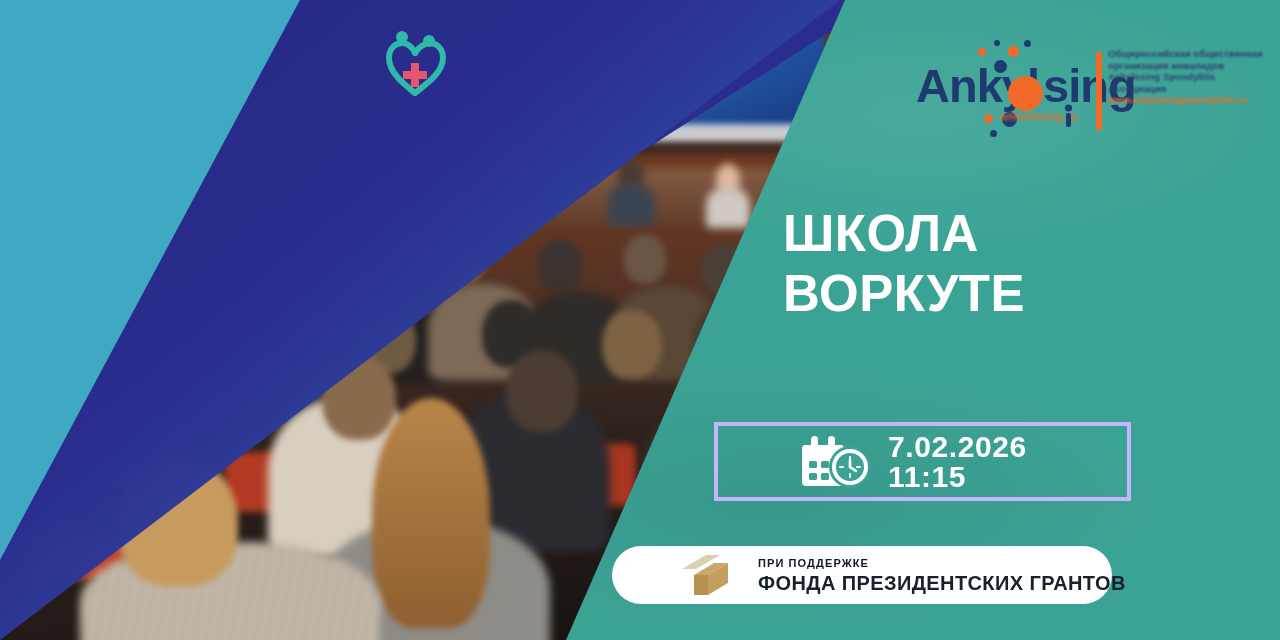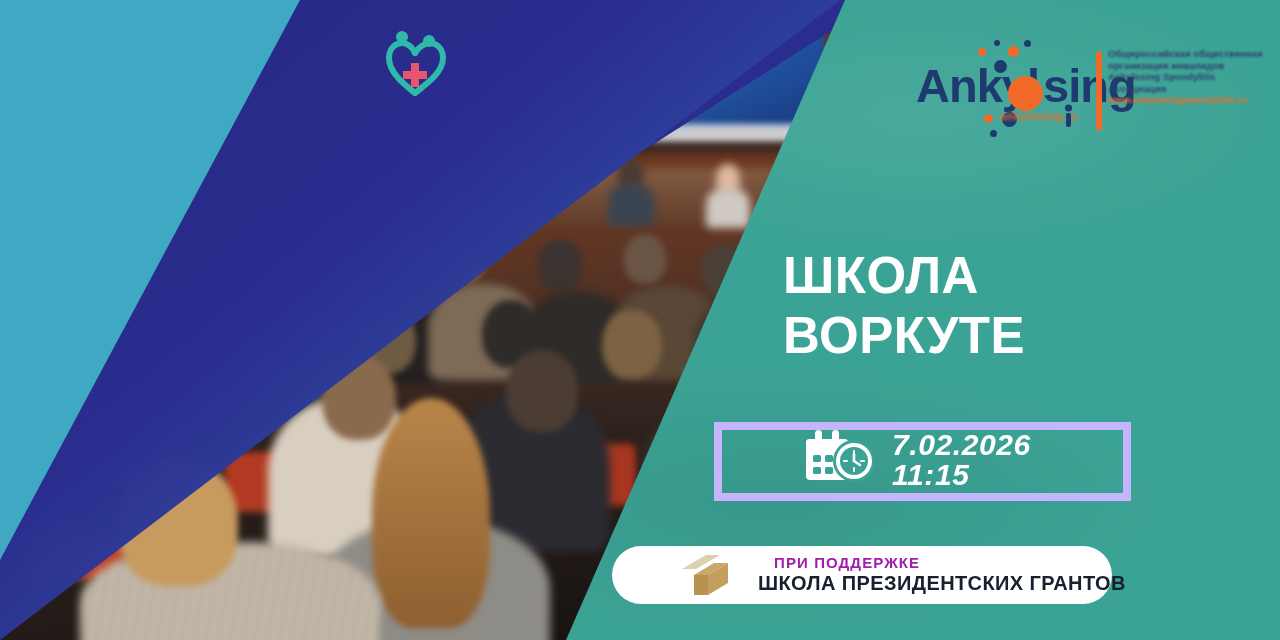--- a/index.html
+++ b/index.html
@@ -153,48 +153,47 @@
   .brand-right .ln.org { color:#f26a2a; filter:blur(1.3px); }
 
   
   .title {
     position:absolute; left:783px; top:204px; width:470px;
     color:#ffffff;
     font-size:51px; line-height:60px;
     font-weight:700; letter-spacing:.5px;
     text-transform:uppercase;
     font-family:"Liberation Sans", sans-serif;
-    margin-top:42px;
   }
 
   
   .date-box {
     position:absolute; left:714px; top:422px; width:417px; height:79px;
-    border:8px solid #c4b5fd;
-    display:flex; align-items:flex-start;font-style:italic;
+    border:4px solid #c4b5fd;
+    display:flex; align-items:center;
   }
   .date-icon { margin-left:82px; width:74px; height:52px; flex:none; }
   .date-text {
     margin-left:14px; color:#ffffff;
     font-size:30px; font-weight:700; line-height:30px;
     letter-spacing:.6px;
   }
   .date-text .d2 { display:block; }
 
   
   .pill {
     position:absolute; left:612px; top:546px; width:500px; height:58px;
     background:#ffffff; border-radius:30px;
     display:flex; align-items:center;
   }
   .pill-logo { margin-left:68px; width:62px; height:44px; flex:none; }
   .pill-txt { margin-left:16px; }
   .pill-line1 {
-    font-size:15px; font-weight:600; color:#a21caf;
-    letter-spacing:1.1px; line-height:16px;margin-left:16px;
+    font-size:11px; font-weight:600; color:#0f172a;
+    letter-spacing:1.1px; line-height:16px;
   }
   .pill-line2 {
     font-size:20px; font-weight:700; color:#16202e;
     letter-spacing:.4px; line-height:24px; white-space:nowrap;
   }
 </style>
 </head>
 <body>
 
 <div class="poster">
@@ -360,17 +359,17 @@
     <span class="pill-logo">
       <svg viewBox="0 0 62 44" width="62" height="44" aria-hidden="true">
         <path d="M2 16 L26 2 L40 2 L16 16 Z" fill="#ddd0ae"></path>
         <path d="M14 22 L34 10 L48 10 L28 22 Z" fill="#c8a96a"></path>
         <path d="M28 22 L48 10 L48 30 L28 42 Z" fill="#c49e5c"></path>
         <path d="M14 22 L28 22 L28 42 L14 42 Z" fill="#b8924f"></path>
       </svg>
     </span>
     <span class="pill-txt">
       <div class="pill-line1">ПРИ ПОДДЕРЖКЕ</div>
-      <div class="pill-line2">ШКОЛА  ПРЕЗИДЕНТСКИХ  ГРАНТОВ</div>
+      <div class="pill-line2">ФОНДА  ПРЕЗИДЕНТСКИХ  ГРАНТОВ</div>
     </span>
   </div>
 
 </div>
 
 </body></html>

